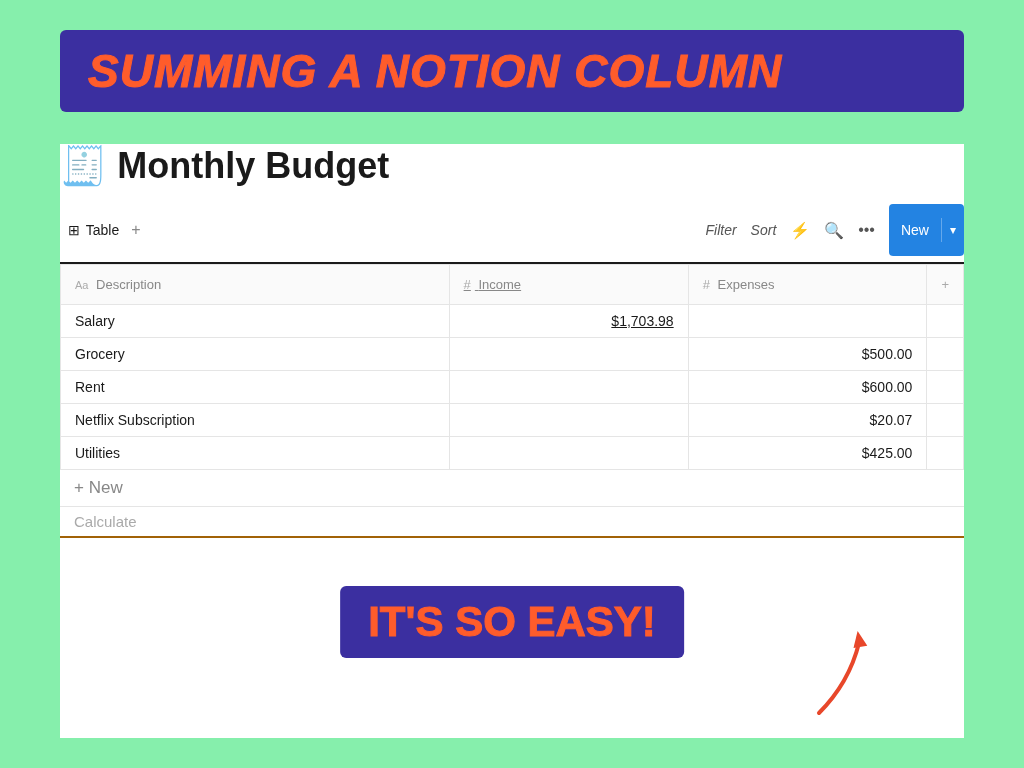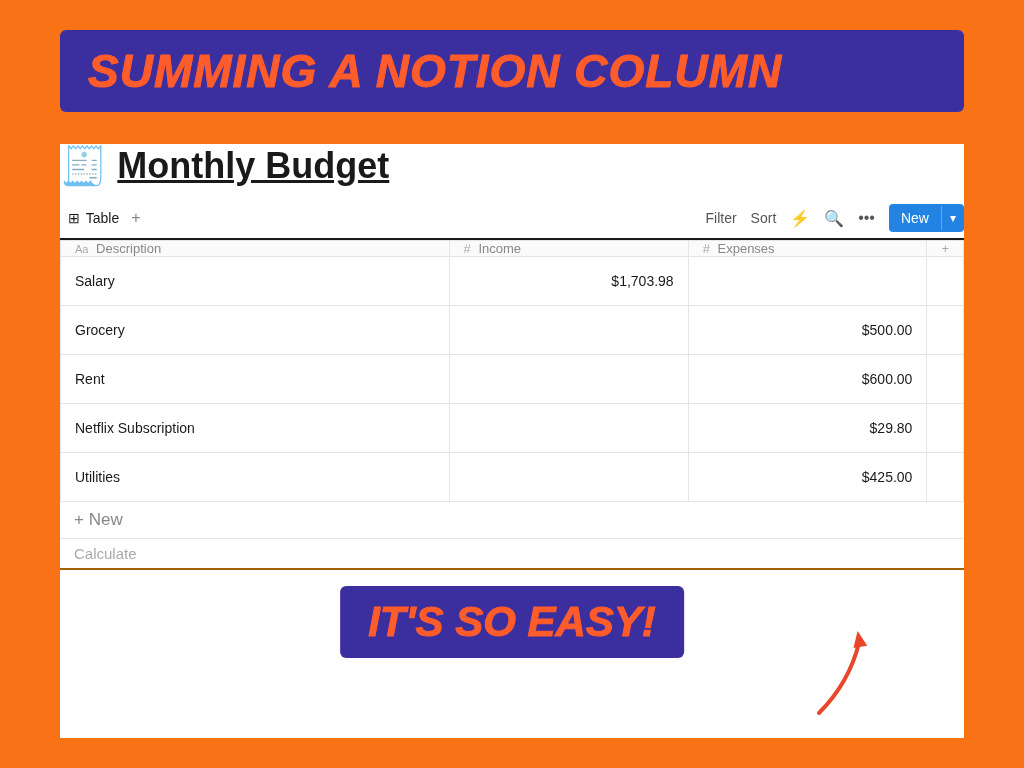--- a/index.html
+++ b/index.html
@@ -9,21 +9,21 @@
       font-family: -apple-system, BlinkMacSystemFont, 'Segoe UI', sans-serif;
       width: 1024px;
       height: 768px;
       overflow: hidden;
       position: relative;
     }
 
     .outer-container {
       width: 100%;
       height: 100%;
-      background: #f97316;
+      background: #86efac;
       display: flex;
       flex-direction: column;
       align-items: flex-end;
       padding: 30px 60px;
     }
 
     
     .banner {
       width: 100%;
       background: #3b2fa0;
@@ -58,21 +58,20 @@
     }
 
     .page-emoji {
       font-size: 38px;
     }
 
     .page-title {
       font-size: 36px;
       font-weight: 700;
       color: #1a1a1a;
-      text-decoration: underline;
     }
 
     
     .table-toolbar {
       display: flex;
       align-items: center;
       border-bottom: 2px solid #1a1a1a;
       padding-bottom: 6px;
       margin-bottom: 0;
     }
@@ -107,20 +106,21 @@
     .toolbar-actions {
       display: flex;
       align-items: center;
       gap: 14px;
     }
 
     .toolbar-action {
       font-size: 14px;
       color: #555;
       cursor: pointer;
+      font-style: italic;
     }
 
     .toolbar-icon {
       font-size: 16px;
       color: #555;
       cursor: pointer;
     }
 
     .new-btn {
       display: flex;
@@ -129,72 +129,73 @@
       color: white;
       border: none;
       border-radius: 4px;
       font-size: 14px;
       font-weight: 500;
       cursor: pointer;
       overflow: hidden;
     }
 
     .new-btn-main {
-      padding: 6px 12px;
+      padding: 18px 12px;
     }
 
     .new-btn-arrow {
       padding: 5px 8px;
       border-left: 1px solid rgba(255,255,255,0.3);
       font-size: 12px;
     }
 
     
     .notion-table {
       width: 100%;
       border-collapse: collapse;
       border: 1px solid #e5e5e5;
     }
 
     .notion-table th {
       background: #fafafa;
       text-align: left;
-      padding: 0 14px;
+      padding: 12px 14px;
       font-size: 13px;
       font-weight: 400;
       color: #888;
       border-bottom: 1px solid #e5e5e5;
       border-right: 1px solid #e5e5e5;
     }
 
     .notion-table th:last-child {
       border-right: none;
       text-align: center;
       color: #aaa;
     }
 
     .notion-table td {
-      padding: 16px 14px;
+      padding: 8px 14px;
       font-size: 14px;
       color: #1a1a1a;
       border-bottom: 1px solid #e5e5e5;
       border-right: 1px solid #e5e5e5;
     }
 
     .notion-table td:last-child {
       border-right: none;
     }
 
     .col-description {
       width: 45%;
     }
 
     .col-income {
       width: 27.5%;
       text-align: right;
+      text-decoration: underline;
     }
 
     .col-expenses {
       width: 27.5%;
       text-align: right;
     }
 
     .col-add {
       width: 40px;
     }
@@ -233,21 +234,20 @@
 
     .bottom-banner {
       background: #3b2fa0;
       border-radius: 6px;
       padding: 12px 28px;
     }
 
     .bottom-banner-text {
       font-size: 42px;
       font-weight: 900;
-      font-style: italic;
       color: #ff5c2b;
       text-transform: uppercase;
       margin-top: 34px;
       -webkit-text-stroke: 1px #ff5c2b;
     }
 
     
     .arrow-overlay {
       position: absolute;
       bottom: 45px;
@@ -335,21 +335,21 @@
           </tr>
           <tr>
             <td class="col-description">Rent</td>
             <td class="col-income" style="text-align: right;"></td>
             <td class="col-expenses" style="text-align: right;">$600.00</td>
             <td class="col-add"></td>
           </tr>
           <tr>
             <td class="col-description">Netflix Subscription</td>
             <td class="col-income" style="text-align: right;"></td>
-            <td class="col-expenses" style="text-align: right;">$29.80</td>
+            <td class="col-expenses" style="text-align: right;">$20.07</td>
             <td class="col-add"></td>
           </tr>
           <tr>
             <td class="col-description">Utilities</td>
             <td class="col-income" style="text-align: right;"></td>
             <td class="col-expenses" style="text-align: right;">$425.00</td>
             <td class="col-add"></td>
           </tr>
         </tbody>
     </table>

